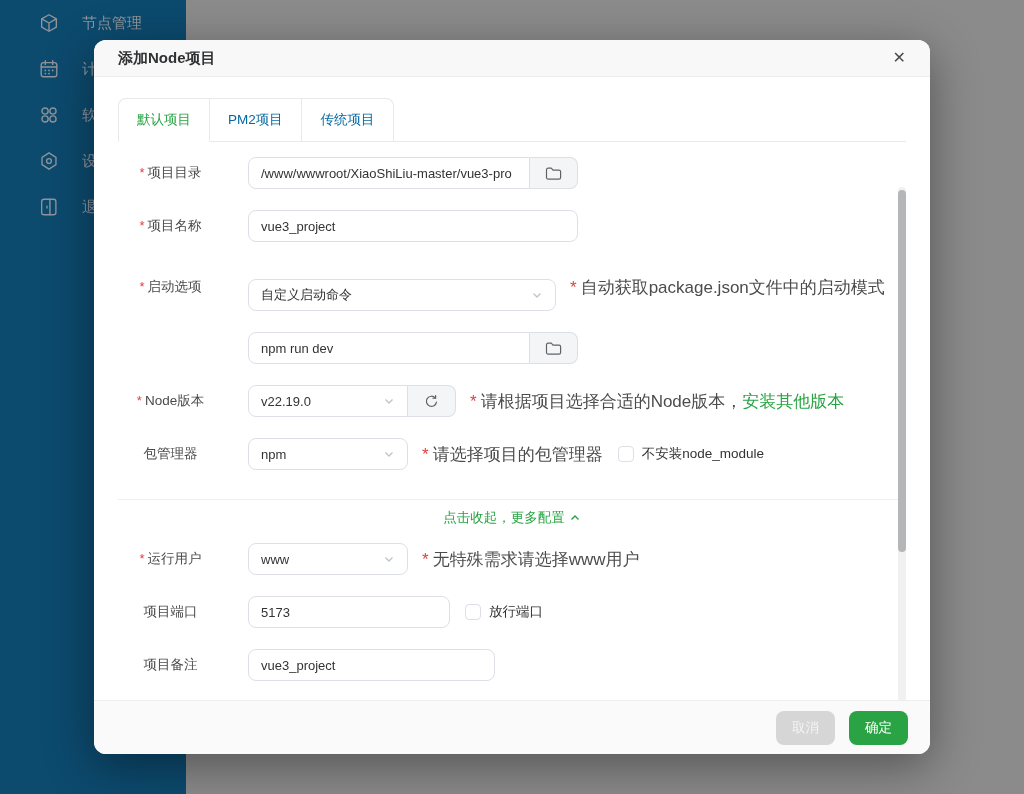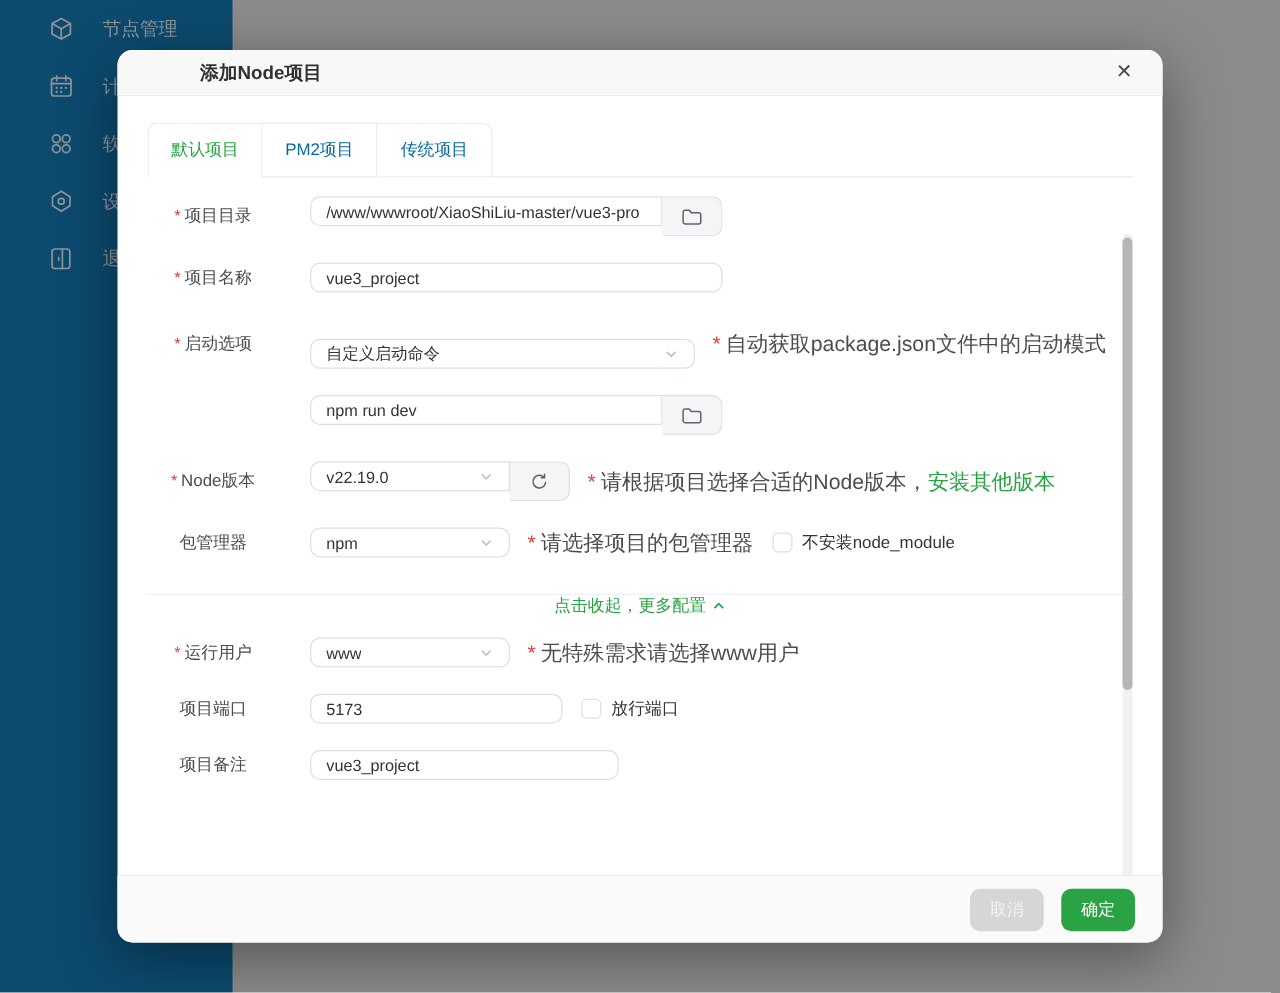--- a/index.html
+++ b/index.html
@@ -10,58 +10,58 @@
   .sidebar { position:absolute; left:0; top:0; width:186px; height:794px; background:#0c4a6e; z-index:1; }
   .side-item { display:flex; align-items:center; height:46px; padding-left:38px; color:#8f949b; font-size:15px; cursor:pointer; }
   .side-item .icon { width:22px; height:22px; margin-right:22px; flex:none; }
   .side-item .icon svg { display:block; }
 
   
   .modal { position:absolute; left:94px; top:40px; width:836px; height:714px; background:#fff;
            border-radius:12px; box-shadow:0 12px 48px rgba(0,0,0,.4); z-index:2; }
   .modal-header { height:37px; background:#f8f8f8; border-bottom:1px solid #ececec;
            border-radius:12px 12px 0 0; display:flex; align-items:center; padding:0 24px; }
-  .modal-title { font-size:15px; font-weight:bold; color:#303133;margin-left:42px; }
+  .modal-title { font-size:15px; font-weight:bold; color:#303133; }
   .modal-close { margin-left:auto; font-size:16px; color:#4a4a4a; cursor:pointer; line-height:1; }
 
   .modal-body { position:relative; padding:21px 24px 0; height:623px; }
 
   
   .tabs-bar { display:flex;align-items:flex-end; }
   .tab { width:92px; height:44px; display:flex; align-items:center; justify-content:center;
          font-size:13.5px; color:#0369a1; background:#fff; border:1px solid #e9e9e9; border-left:none; cursor:pointer; }
   .tab:first-child { border-left:1px solid #e9e9e9; border-top-left-radius:8px; }
   .tab:nth-child(3) { border-top-right-radius:8px; }
   .tab.active { color:#27a342; border-bottom-color:transparent; }
   .tabs-filler { flex:1; border-bottom:1px solid #e9e9e9; }
 
   
   .row { display:flex; align-items:center; margin-top:21px; }
   .row.first { margin-top:15px; }
   .lbl { width:105px; text-align:center; font-size:13.5px; color:#4a4a4a; margin-right:25px; flex:none; white-space:nowrap; }
   .req { color:#e13f3f; margin-right:3px; font-size:13px; }
-  .ctl-input, .select { height:24px; border:1px solid #dcdfe6; border-radius:8px; background:#fff;
+  .ctl-input, .select { height:32px; border:1px solid #dcdfe6; border-radius:8px; background:#fff;
          font-size:13px; color:#333; padding:0 12px; font-family:inherit; outline:none; }
   .group { display:flex; }
   .group .ctl-input, .group .select { border-radius:8px 0 0 8px; }
   .suffix-btn { width:48px; height:32px; background:#f4f5f7; border:1px solid #dcdfe6; border-left:none;
          border-radius:0 8px 8px 0; display:flex; align-items:center; justify-content:center; cursor:pointer; }
   .select { display:flex; align-items:center; justify-content:space-between; cursor:pointer; }
   .select .sel-text { overflow:hidden; white-space:nowrap; }
   .w330 { width:330px; } .w282 { width:282px; } .w308 { width:308px;margin-top:16px; } .w160 { width:160px; }
   .w202 { width:202px; } .w247 { width:247px; }
   .hint { font-size:17px; color:#4c4c4c; margin-left:14px; white-space:nowrap;text-align:right; }
   .hint .star { color:#e13f3f; margin-right:4px; }
   .green-link { color:#27a342; cursor:pointer; }
   .checkbox { width:16px; height:16px; border:1px solid #dcdfe6; border-radius:4px; background:#fff;
          margin-left:15px; flex:none; cursor:pointer; }
   .cb-label { font-size:13.5px; color:#333; margin-left:8px; white-space:nowrap; }
 
   .divider { border-top:1px solid #f0f0f0; margin-top:29px; }
-  .collapse-row { display:flex; align-items:center; justify-content:center; 
+  .collapse-row { display:flex; align-items:center; justify-content:center; margin-top:9px;
          color:#27a342; font-size:13.5px; cursor:pointer; }
   .collapse-row svg { margin-left:4px; }
 
   
   .sb-track { position:absolute; left:804px; top:110px; width:8px; height:522px; background:#f1f1f1; border-radius:4px; }
   .sb-thumb { position:absolute; left:0; top:3px; width:8px; height:362px; background:#b4b6b8; border-radius:4px; cursor:pointer; }
 
   
   .modal-footer { position:absolute; left:0; bottom:0; width:100%; height:54px; background:#fafafa;
          border-top:1px solid #ededed; border-radius:0 0 12px 12px;

